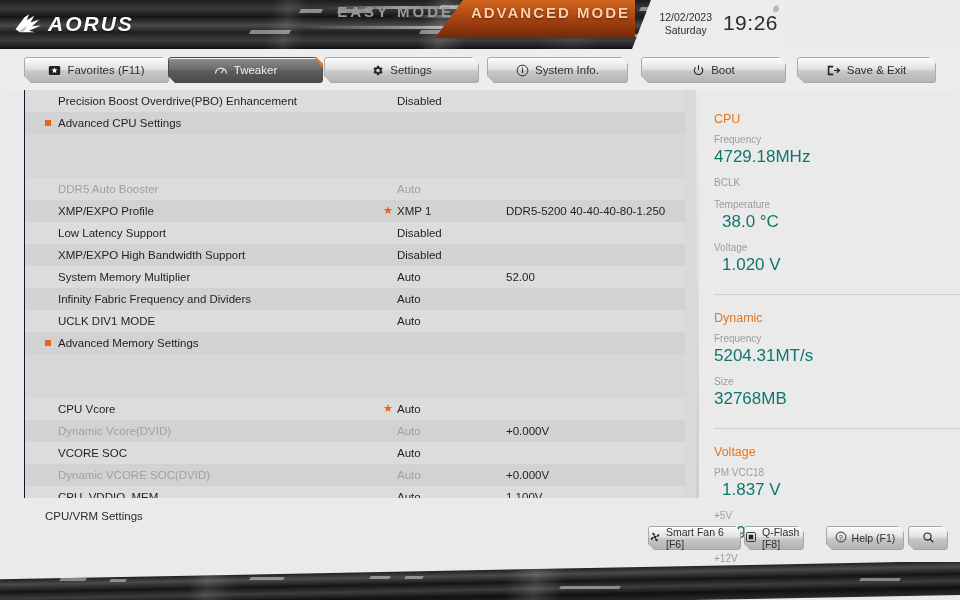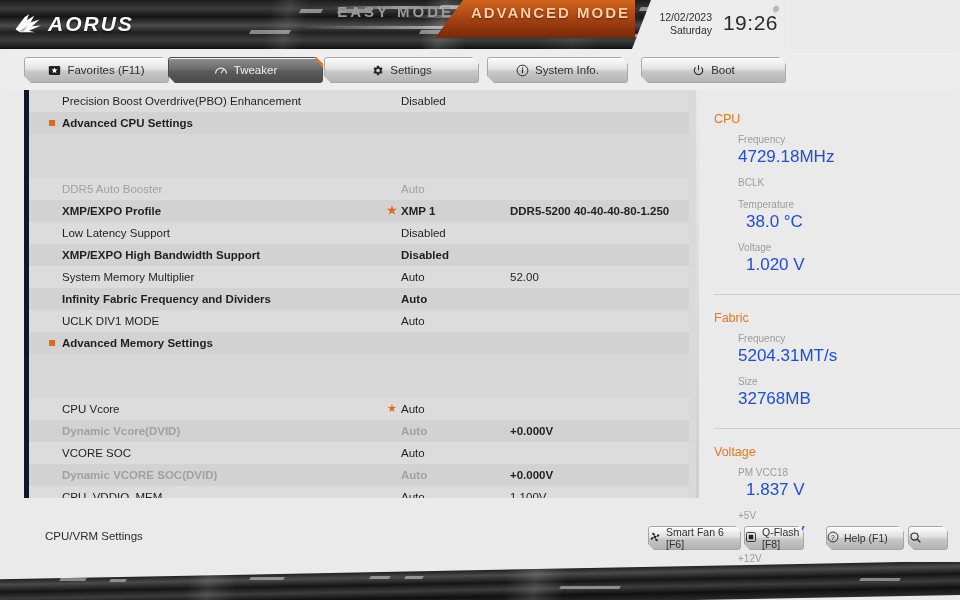--- a/index.html
+++ b/index.html
@@ -64,21 +64,21 @@
     color: #ffcfa8; font-size: 15px; letter-spacing: 2px; font-weight: bold;
     text-shadow: 0 1px 2px rgba(0,0,0,.5);
   }
   .clock-box {
     position: absolute; right: 0; top: 0; width: 158px; height: 49px;
     background: #ececec; z-index: 8;
     clip-path: polygon(12% 0, 100% 0, 100% 100%, 0 100%);
   }
   .clock-date {
     position: absolute; right: 78px; top: 11px; z-index: 9;
-    text-align: right; color: #2e2e2e; font-size: 10.5px; line-height: 13px;
+    text-align: center; color: #2e2e2e; font-size: 10.5px; line-height: 13px;
   }
   .clock-time {
     position: absolute; right: 12px; top: 11px; z-index: 9;
     color: #2b2b2b; font-size: 21px; letter-spacing: .5px;
   }
   .gear-top { position: absolute; right: 8px; top: 3px; z-index: 10; opacity: .55; }
 
   
   .navbar {
     position: absolute; left: 0; top: 49px; width: 960px; height: 41px;
@@ -102,30 +102,30 @@
     content: ""; position: absolute; right: -1px; top: -1px; width: 9px; height: 11px;
     background: #e8761a;
     clip-path: polygon(0 0, 100% 0, 100% 100%);
   }
   .tab-ic { display: inline-flex; align-items: center; }
 
   
   .list-pane {
     position: absolute; left: 24px; top: 90px; width: 672px; height: 408px;
     background: #d9d9d9;
-    border-left: 5px solid #0f172a;
+    border-left: 1px solid #0f172a;
   }
   .rows { position: absolute; left: 0; top: 0; width: 660px; height: 408px; overflow: hidden; }
   .row {
     position: relative; height: 22px; width: 660px;
     display: flex; align-items: center;
     font-size: 11.5px; color: #1f1f1f;
   }
   .row.odd  { background: #dcdcdc; }
-  .row.even { background: #d2d2d2; font-weight: bold; }
+  .row.even { background: #d2d2d2; }
   .row.spacer { background: #d7d7d7; }
   .row.disabled .c-label, .row.disabled .c-val, .row.disabled .c-extra { color: #a0a0a0; }
   .bullet {
     position: absolute; left: 20px; top: 8px; width: 6px; height: 6px;
     background: #e8661a;
   }
   .c-label { position: absolute; left: 33px; white-space: nowrap; }
   .c-star { position: absolute; left: 358px; top: 4px; color: #e8661a; font-size: 11px; }
   .c-val   { position: absolute; left: 372px; white-space: nowrap; }
   .c-v2    { position: absolute; left: 481px; white-space: nowrap; }
@@ -153,37 +153,37 @@
   }
 
   
   .info {
     position: absolute; left: 700px; top: 90px; width: 260px; height: 408px;
     background: #eaeaea; padding: 22px 0 0 14px;
   }
   .info-head {
     color: #e8761a; font-size: 12.5px; margin-bottom: 7px; font-weight: normal;
   }
-  .info-grid { position: relative; height: auto; margin-left: 24px; }
+  .info-grid { position: relative; height: auto; }
   .ipair { display: inline-block; vertical-align: top; width: 130px; margin-bottom: 9px; }
   .ipair .k { color: #9c9c9c; font-size: 10px; line-height: 13px; }
-  .ipair .v { color: #1d4ed8; font-size: 17px; line-height: 21px; }
+  .ipair .v { color: #0f766e; font-size: 17px; line-height: 21px; }
   .ipair.indent .v { padding-left: 8px; }
   .divider { width: 246px; height: 1px; background: #cfcfcf; margin: 10px 0 16px 0; }
 
   
   .helptext {
-    position: absolute; left: 45px; top: 510px; font-size: 11.5px; color: #2b2b2b; margin-top: 20px;
+    position: absolute; left: 45px; top: 510px; font-size: 11.5px; color: #2b2b2b;
   }
 
   
   .toolbar { position: absolute; left: 0; top: 526px; width: 960px; height: 32px; }
   .tbtn {
     position: absolute; top: 0; height: 24px;
-    display: flex; align-items: center; gap: 5px;
+    display: flex; align-items: center; justify-content: center; gap: 5px;
     font-size: 10.5px; color: #2f2f2f;
     background: linear-gradient(180deg, #fcfcfc 0%, #e0e0e0 45%, #c7c7c7 55%, #b2b2b2 100%);
     border: 1px solid #a6a6a6; border-radius: 3px;
     box-shadow: inset 0 1px 0 rgba(255,255,255,.9);
     clip-path: polygon(0 0, calc(100% - 6px) 0, 100% 6px, 100% 100%, 6px 100%, 0 calc(100% - 6px));
   }
 
   
   .footer {
     position: absolute; left: 0; top: 562px; width: 960px; height: 38px;
@@ -285,20 +285,29 @@
     </div>
     <div class="tab" style="left:641px;width:145px;">
       <span class="tab-ic">
         <svg width="13" height="13" viewBox="0 0 16 16">
             <path d="M4.4 4.2a5.2 5.2 0 107.2 0" fill="none" stroke="#222" stroke-width="1.3"></path>
             <rect x="7.35" y="1.5" width="1.3" height="6" fill="#222"></rect>
           </svg>
       </span>
       <span>Boot</span>
     </div>
+    <div class="tab" style="left:797px;width:139px;">
+      <span class="tab-ic">
+        <svg width="14" height="13" viewBox="0 0 18 14">
+            <path d="M1 1h7v2H3v8h5v2H1z" fill="#222"></path>
+            <path d="M9 7h6M12.5 4L16 7l-3.5 3" fill="none" stroke="#222" stroke-width="1.6"></path>
+          </svg>
+      </span>
+      <span>Save &amp; Exit</span>
+    </div>
   </div>
 
   <div class="list-pane">
     <div class="rows" id="rows">
         <div class="row odd">
           <span class="c-label">Precision Boost Overdrive(PBO) Enhancement</span>
           <span class="c-val">Disabled</span>
           <span class="c-v2"></span>
           <span class="c-v3"></span>
           <span class="c-v4"></span>
@@ -416,21 +425,21 @@
       <div class="sbar-thumb"></div>
       <div class="sbar-btn bot"></div>
     </div>
   </div>
   <div class="pane-edge"></div>
 
   <div class="info" id="info">
       <div class="info-head">CPU</div>
       <div class="info-grid"><div class="ipair"><div class="k">Frequency</div><div class="v">4729.18MHz</div></div><div class="ipair"><div class="k">BCLK</div></div><div class="ipair indent"><div class="k">Temperature</div><div class="v">38.0 °C</div></div><div class="ipair indent"><div class="k">Voltage</div><div class="v">1.020 V</div></div></div>
       <div class="divider"></div>
-      <div class="info-head">Fabric</div>
+      <div class="info-head">Dynamic</div>
       <div class="info-grid"><div class="ipair"><div class="k">Frequency</div><div class="v">5204.31MT/s</div></div><div class="ipair"><div class="k">Size</div><div class="v">32768MB</div></div></div>
       <div class="divider"></div>
       <div class="info-head">Voltage</div>
       <div class="info-grid"><div class="ipair indent"><div class="k">PM VCC18</div><div class="v">1.837 V</div></div><div class="ipair indent"><div class="k">+5V</div><div class="v">4.965 V</div></div><div class="ipair"><div class="k">+12V</div><div class="v">11.844 V</div></div></div>
     </div>
 
   <div class="helptext">CPU/VRM Settings</div>
 
   <div class="toolbar">
     <div class="tbtn" style="left:648px;width:93px;">

